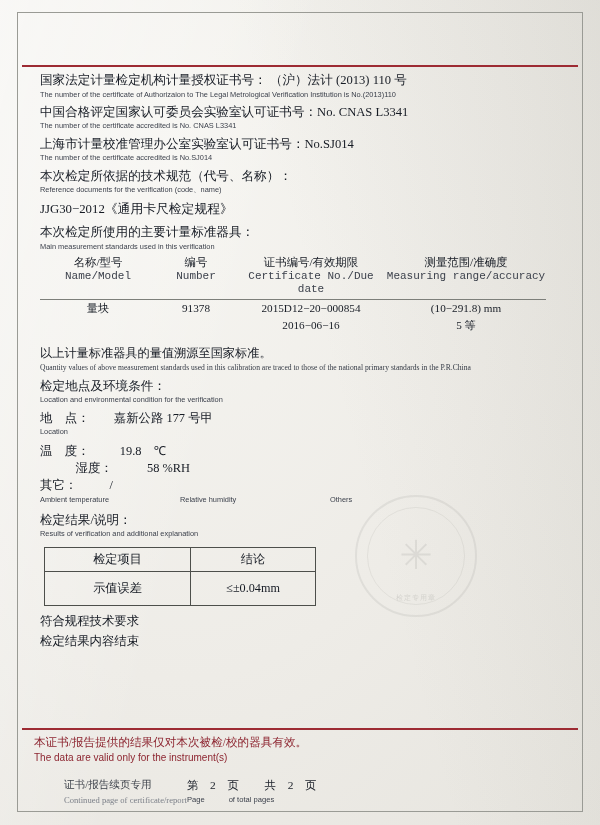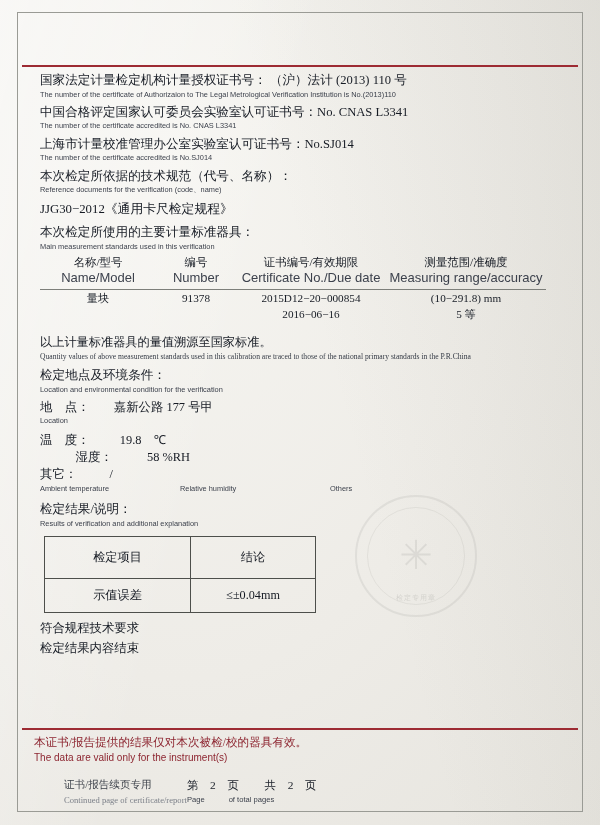--- a/index.html
+++ b/index.html
@@ -143,22 +143,22 @@
     font-size: 11px;
   }
   .std-table th, .std-table td {
     text-align: center;
     font-weight: normal;
     padding: 0;
     vertical-align: top;
   }
   .std-head-cn { font-size: 11.4px; color: #161b24; line-height: 1.2; }
   .std-head-en {
-    font-family: Liberation Sans, sans-serif;
-    font-size: 13px;
+    font-family: Liberation Mono, monospace;
+    font-size: 11px;
     color: #3c414c;
     line-height: 1.2;
     padding-bottom: 3px;
   }
   .std-underline {
     border-bottom: 1px solid #7d7f7a;
     height: 0;
   }
   .std-cell {
     font-size: 11.2px;
@@ -224,21 +224,21 @@
     margin-left: 4px;
   }
   .res-table td, .res-table th {
     border: 1px solid #4d4f4b;
     font-weight: normal;
     text-align: center;
     font-size: 12.2px;
     padding: 8px 6px;
     color: #141922;
   }
-  .res-table th { padding: 12px 6px; }
+  .res-table th { padding: 3px 6px; }
   .res-col1 { width: 150px; }
   .res-col2 { width: 120px; }
 
   .note-line {
     font-size: 12.4px;
     color: #161b24;
     margin-top: 7px;
   }
 
   

